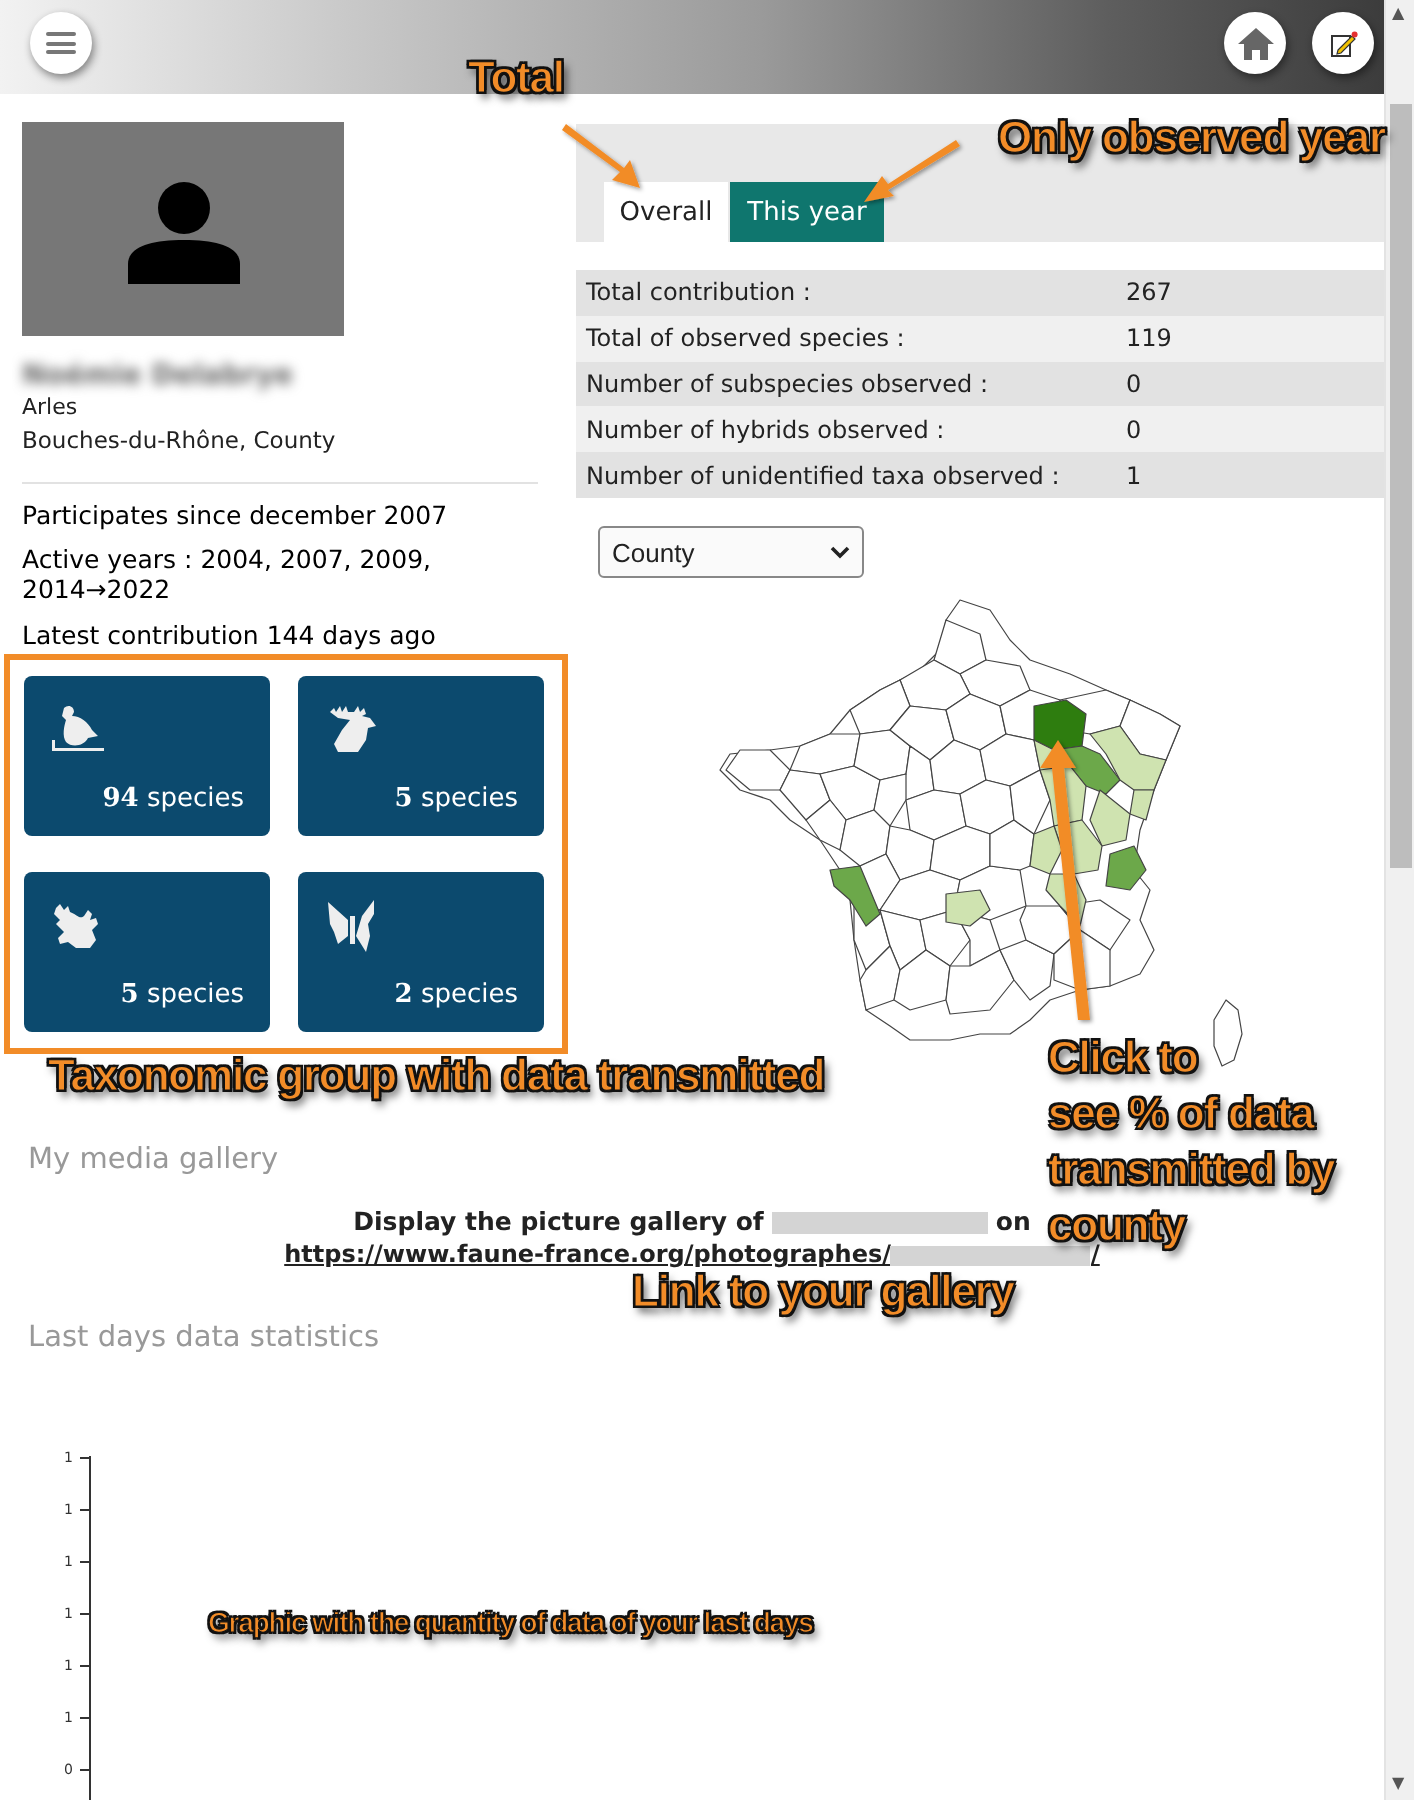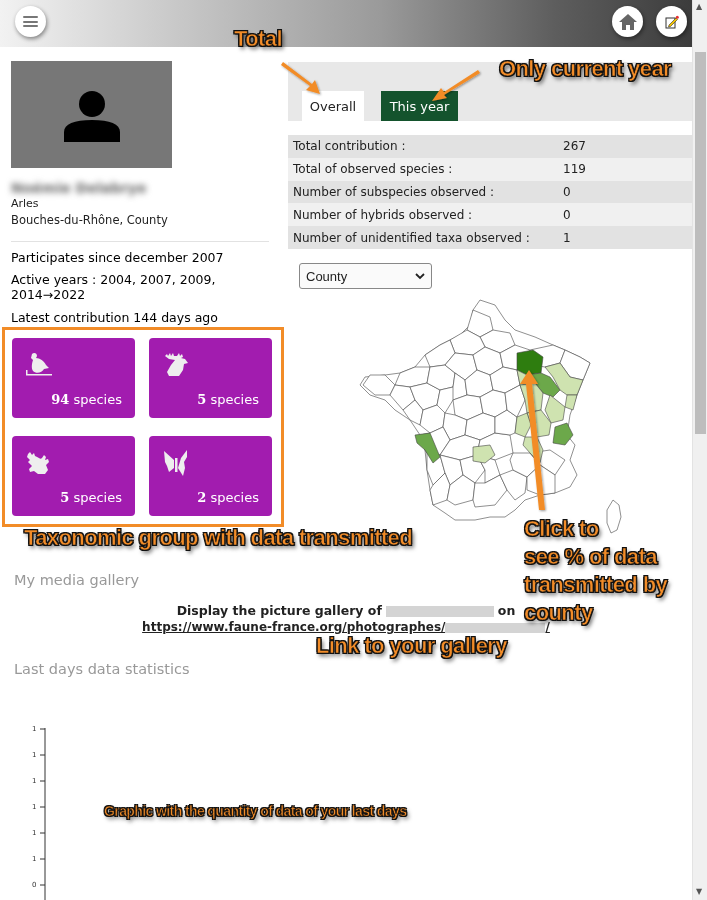--- a/index.html
+++ b/index.html
@@ -24,30 +24,30 @@
 
   
   .avatar { position: absolute; left: 11px; top: 61px; width: 161px; height: 107px; background: #777; display: flex; align-items: center; justify-content: center; }
   .name-blur { position: absolute; left: 11px; top: 180px; width: 170px; height: 18px; color: #666; font-weight: bold; font-size: 14px; filter: blur(3px); }
   .city { position: absolute; left: 11px; top: 198px; font-size: 11px; color: #222; line-height: 12px; height: 10px; overflow: hidden; }
   .region { position: absolute; left: 11px; top: 213px; font-size: 11.5px; color: #222; }
   .divider { position: absolute; left: 11px; top: 241px; width: 258px; height: 1px; background: #e2e2e2; }
   .info { position: absolute; left: 11px; font-size: 12.5px; color: #000000; line-height: 15px; }
 
   .tax-group { position: absolute; left: 2px; top: 327px; width: 282px; height: 200px; border: 3px solid #f28c28; }
-  .tax-card { position: absolute; width: 123px; height: 80px; background: #a21caf; border-radius: 4px; cursor: pointer; }
+  .tax-card { position: absolute; width: 123px; height: 80px; background: #0c4a6e; border-radius: 4px; cursor: pointer; }
   .tax-card .ico { position: absolute; left: 12px; top: 12px; width: 32px; height: 32px; }
   .tax-card .cnt { position: absolute; right: 13px; bottom: 11px; font-size: 13px; color: #fff; }
   .tax-card .cnt b { font-family: "DejaVu Serif", serif; }
 
   
   .tabs-bar { position: absolute; left: 288px; top: 62px; width: 404px; height: 59px; background: #e8e8e8; }
   .tab { position: absolute; top: 91px; height: 30px; font-size: 13px; display: flex; align-items: center; justify-content: center; cursor: pointer; }
   .tab-overall { left: 302px; width: 62px; background: #fff; color: #222; }
-  .tab-year { left: 365px; width: 77px; background: #14532d; color: #fff; margin-left: 16px; }
+  .tab-year { left: 365px; width: 77px; background: #0f766e; color: #fff; }
 
   .stats { position: absolute; left: 288px; top: 135px; width: 404px; border-collapse: collapse; font-size: 12px; }
   .stats td { height: 22.8px; padding: 0 5px; }
   .stats tr:nth-child(odd) { background: #e2e2e2; }
   .stats tr:nth-child(even) { background: #f0f0f0; }
   .stats td.val { width: 134px; }
 
   .county-select { position: absolute; left: 299px; top: 263px; width: 133px; height: 26px; border: 1px solid #888; border-radius: 3px;
     background: #fafafa; font-family: "Liberation Sans", sans-serif; font-size: 13px; padding: 0 6px; display: flex; align-items: center; justify-content: space-between; cursor: pointer; }
 
@@ -296,20 +296,20 @@
 
     <path d="M283 62 L312 84 L315 80 L320 94 L306 90 L310 86 L281 65 Z"></path>
 
     <path d="M478 70 L444 92 L441 88 L432 101 L447 98 L444 95 L480 73 Z"></path>
 
     <path d="M529 370 L520 384 L526 384 L539 510 L545 510 L532 384 L538 384 Z"></path>
   </g>
 </svg>
 
 <div class="anno" style="left:234px;top:26px;font-size:22px">Total</div>
-<div class="anno" style="left:499px;top:56px;font-size:22px">Only current year</div>
+<div class="anno" style="left:499px;top:56px;font-size:22px">Only observed year</div>
 <div class="anno" style="left:24px;top:525px;font-size:22px">Taxonomic group with data transmitted</div>
 <div class="anno" style="left:524px;top:516px;font-size:22px">Click to</div>
 <div class="anno" style="left:524px;top:544px;font-size:22px">see % of data</div>
 <div class="anno" style="left:524px;top:572px;font-size:22px">transmitted by</div>
 <div class="anno" style="left:524px;top:600px;font-size:22px">county</div>
 <div class="anno" style="left:316px;top:633px;font-size:22px">Link to your gallery</div>
 <div class="anno" style="left:104px;top:803px;font-size:14px">Graphic with the quantity of data of your last days</div>
 
 </body></html>

